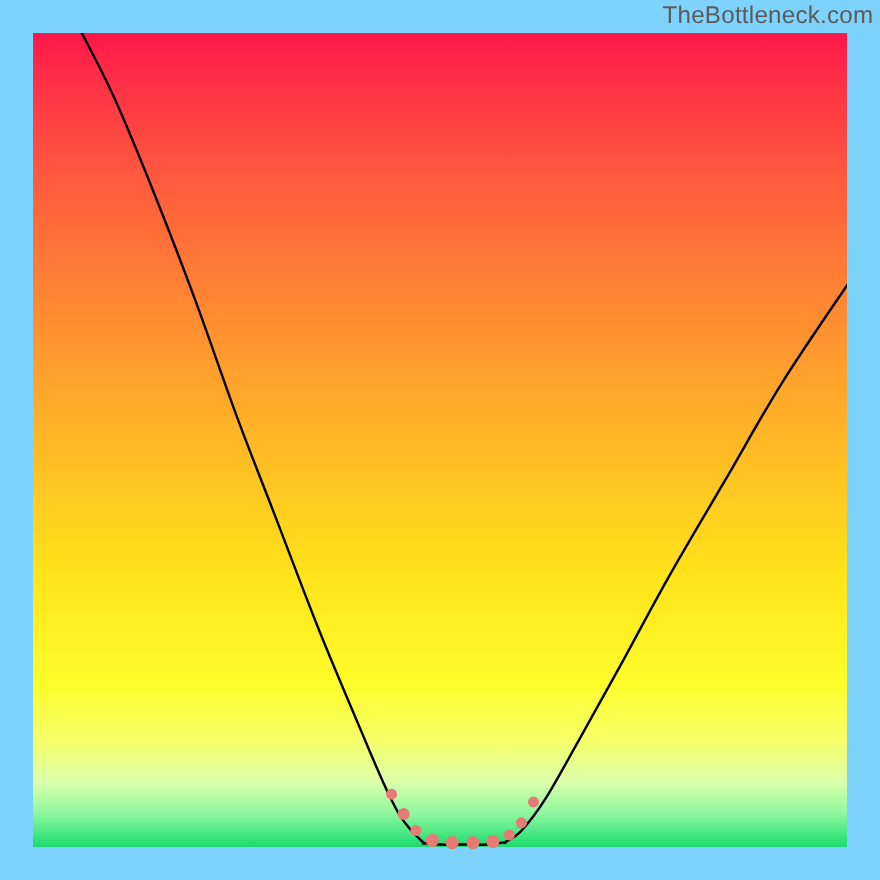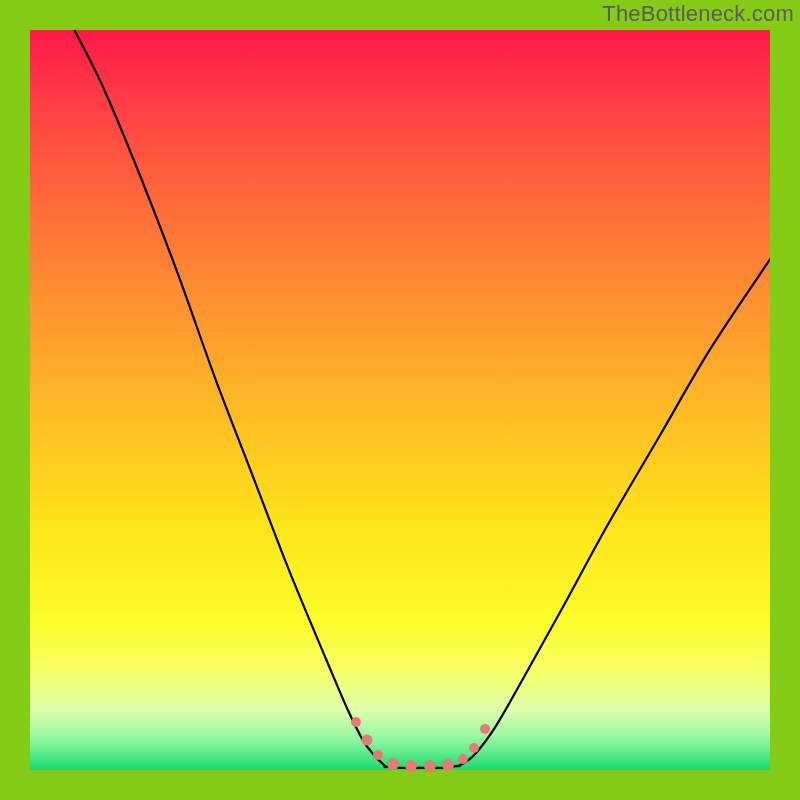--- a/index.html
+++ b/index.html
@@ -8,21 +8,21 @@
     width: 800px;
     height: 800px;
     overflow: hidden;
     background: #000;
     font-family: Arial, Helvetica, sans-serif;
   }
   .frame {
     position: relative;
     width: 800px;
     height: 800px;
-    background: #84cc16;
+    background: #7dd3fc;
   }
   .plot {
     position: absolute;
     left: 30px;
     top: 30px;
     width: 740px;
     height: 740px;
     background: linear-gradient(
       to bottom,
       #ff174a 0%,

